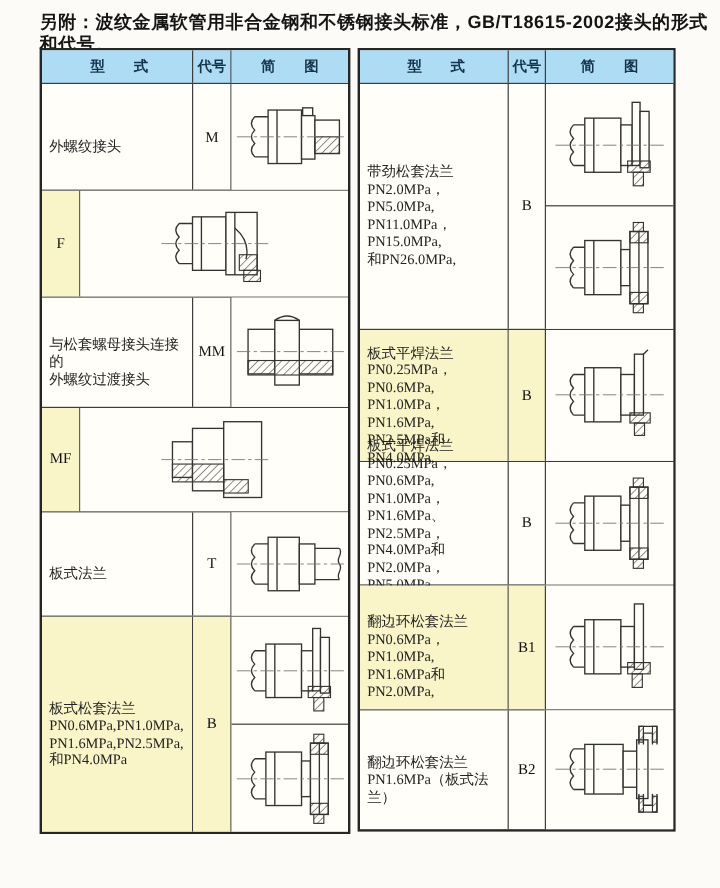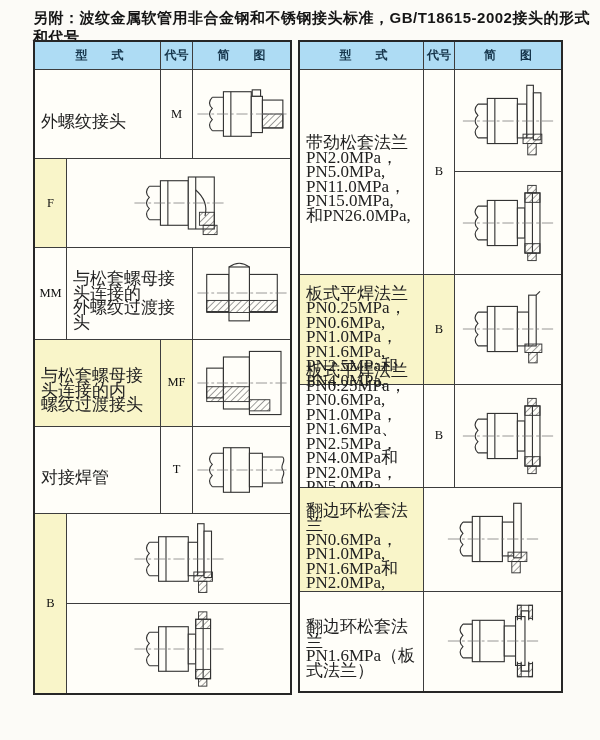--- a/index.html
+++ b/index.html
@@ -31,21 +31,21 @@
   .tbl-left .c-type{width:126px;}
   .tbl-left .c-code{width:32px;}
   .tbl-right .c-type{width:124px;align-items:center;}
   .tbl-right .c-code{width:31px;}
   .hdr{height:28px;background:#aedcf4;}
   .hdr .cell{align-items:center;justify-content:center;
     font-weight:bold;font-size:12px;color:#15344a;
     font-family:"Liberation Sans","DejaVu Sans",sans-serif;}
   .hl{background:#f9f5c9;}
   .type-text{
-    white-space:pre-line;font-size:17px;line-height:14.5px;color:#222;margin-top:16px;
+    white-space:pre-line;font-size:12px;line-height:14.5px;color:#222;margin-top:16px;
   }
   .code-text{font-size:12.5px;color:#111;}
   .diag-box{flex:1;display:flex;align-items:center;justify-content:center;}
   .diag-split-top{border-bottom:1px solid #3d3d3d;}
   svg .s{stroke:#333;stroke-width:1.2;fill:#fffef9;}
   svg .sn{stroke:#333;stroke-width:1.2;fill:none;}
   svg .h{fill:url(#hx);stroke:#333;stroke-width:1;}
   svg .cl{stroke:#777;stroke-width:0.8;stroke-dasharray:12 3 3 3;fill:none;}
 </style>
 </head>
@@ -108,85 +108,87 @@
           <path class="sn" d="M68,28 q14,12 10,28"></path>
           <rect class="h" x="72" y="52" width="16" height="14"></rect>
           <rect class="h" x="76" y="66" width="15" height="10"></rect>
           <line class="cl" x1="2" y1="42" x2="98" y2="42"></line>
         </svg>
       </div>
     </div>
   </div>
 
   <div class="row" style="height:93px">
-    <div class="cell c-code">
-        <span class="code-text">MM</span>
-      </div>
     <div class="cell c-type">
         <span class="type-text">与松套螺母接头连接的
 外螺纹过渡接头</span>
+      </div>
+    <div class="cell c-code">
+        <span class="code-text">MM</span>
       </div>
     <div class="cell c-diag">
       <div class="diag-box">
         <svg width="94" height="78" viewBox="0 0 100 84">
           <rect class="s" x="12" y="22" width="24" height="40"></rect>
           <rect class="s" x="58" y="22" width="30" height="40"></rect>
           <rect class="s" x="36" y="14" width="22" height="58"></rect>
           <path class="sn" d="M36,14 q11,-8 22,0"></path>
           <rect class="h" x="12" y="50" width="76" height="13"></rect>
           <line class="cl" x1="2" y1="42" x2="98" y2="42"></line>
         </svg>
       </div>
     </div>
   </div>
 
   <div class="row" style="height:87px">
-    <div class="cell c-type hl">
-        <span class="type-text">与松套螺母接头连接的内
-螺纹过渡接头</span>
-      </div>
     <div class="cell c-code hl">
         <span class="code-text">MF</span>
       </div>
     <div class="cell c-diag">
       <div class="diag-box">
         <svg width="94" height="78" viewBox="0 0 100 84">
           <rect class="s" x="12" y="26" width="18" height="32"></rect>
           <rect class="s" x="30" y="14" width="28" height="56"></rect>
           <rect class="s" x="58" y="8" width="34" height="68"></rect>
           <rect class="h" x="12" y="46" width="46" height="16"></rect>
           <rect class="h" x="58" y="60" width="22" height="12"></rect>
           <line class="cl" x1="2" y1="42" x2="98" y2="42"></line>
         </svg>
       </div>
     </div>
   </div>
 
   <div class="row" style="height:88px">
     <div class="cell c-type">
-        <span class="type-text">对接焊管</span>
+        <span class="type-text">板式法兰</span>
       </div>
     <div class="cell c-code">
         <span class="code-text">T</span>
       </div>
     <div class="cell c-diag">
       <div class="diag-box">
         <svg width="94" height="78" viewBox="0 0 100 84">
           <path class="sn" d="M18,24 h12 M18,60 h12 M18,24 c-4,4 -4,8 0,12 c-4,4 -4,8 0,12 c-4,4 -4,8 0,12"></path>
           <rect class="s" x="30" y="18" width="28" height="48"></rect>
             <line class="sn" x1="38" y1="18" x2="38" y2="66"></line>
           <rect class="s" x="58" y="24" width="14" height="36"></rect>
           <path class="sn" d="M72,28 h22 M72,56 h22 M94,28 c4,5 -4,9 0,14 c4,5 -4,9 0,14"></path>
           <line class="cl" x1="2" y1="42" x2="98" y2="42"></line>
         </svg>
       </div>
     </div>
   </div>
 
   <div class="row" style="height:180px">
+    <div class="cell c-type hl">
+        <span class="type-text">板式松套法兰
+PN0.6MPa,PN1.0MPa,
+PN1.6MPa,PN2.5MPa,
+和PN4.0MPa</span>
+      </div>
     <div class="cell c-code hl">
         <span class="code-text">B</span>
       </div>
     <div class="cell c-diag">
       <div class="diag-box diag-split-top">
         <svg width="94" height="78" viewBox="0 0 100 84">
           <path class="sn" d="M18,24 h10 M18,60 h10 M18,24 c-4,4 -4,8 0,12 c-4,4 -4,8 0,12 c-4,4 -4,8 0,12"></path>
           <rect class="s" x="28" y="18" width="32" height="48"></rect>
             <line class="sn" x1="36" y1="18" x2="36" y2="66"></line>
           <rect class="s" x="60" y="24" width="10" height="36"></rect>
@@ -324,40 +326,46 @@
       </div>
     </div>
   </div>
 
   <div class="row" style="height:105px">
     <div class="cell c-type hl">
         <span class="type-text">翻边环松套法兰
 PN0.6MPa，PN1.0MPa,
 PN1.6MPa和PN2.0MPa,</span>
       </div>
+    <div class="cell c-code hl">
+        <span class="code-text">B1</span>
+      </div>
     <div class="cell c-diag">
       <div class="diag-box">
         <svg width="94" height="82" viewBox="0 0 100 84">
           <path class="sn" d="M18,24 h10 M18,60 h10 M18,24 c-4,4 -4,8 0,12 c-4,4 -4,8 0,12 c-4,4 -4,8 0,12"></path>
           <rect class="s" x="28" y="18" width="32" height="48"></rect>
             <line class="sn" x1="36" y1="18" x2="36" y2="66"></line>
           <rect class="s" x="60" y="24" width="12" height="36"></rect>
           <rect class="s" x="72" y="4" width="8" height="58"></rect>
           <rect class="h" x="66" y="56" width="20" height="10"></rect>
           <rect class="h" x="70" y="66" width="9" height="12"></rect>
           <line class="cl" x1="2" y1="42" x2="98" y2="42"></line>
         </svg>
       </div>
     </div>
   </div>
 
   <div class="row" style="height:100px">
     <div class="cell c-type">
         <span class="type-text">翻边环松套法兰
 PN1.6MPa（板式法兰）</span>
+      </div>
+    <div class="cell c-code">
+        <span class="code-text">B2</span>
       </div>
     <div class="cell c-diag">
       <div class="diag-box">
         <svg width="94" height="82" viewBox="0 0 100 84">
           <path class="sn" d="M18,24 h10 M18,60 h10 M18,24 c-4,4 -4,8 0,12 c-4,4 -4,8 0,12 c-4,4 -4,8 0,12"></path>
           <rect class="s" x="28" y="20" width="34" height="44"></rect>
             <line class="sn" x1="36" y1="20" x2="36" y2="64"></line>
           <rect class="s" x="62" y="26" width="12" height="32"></rect>
           <rect class="s" x="74" y="16" width="10" height="52"></rect>
           <path class="sn" d="M76,20 v-16 h16 v16 M80,20 v-10 h8 v10"></path>

